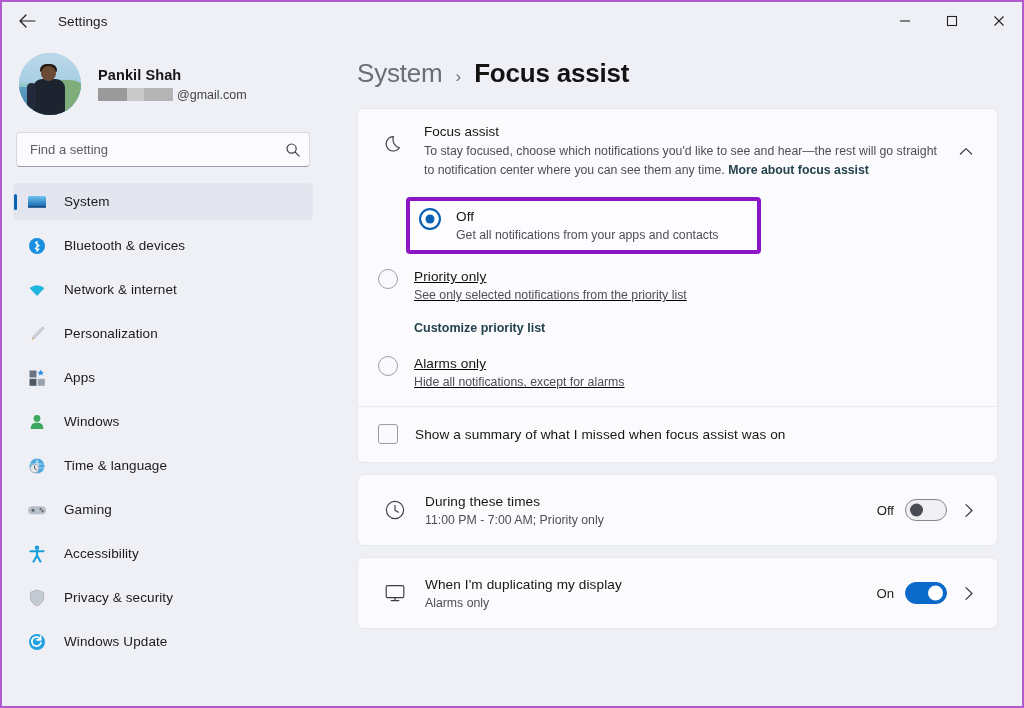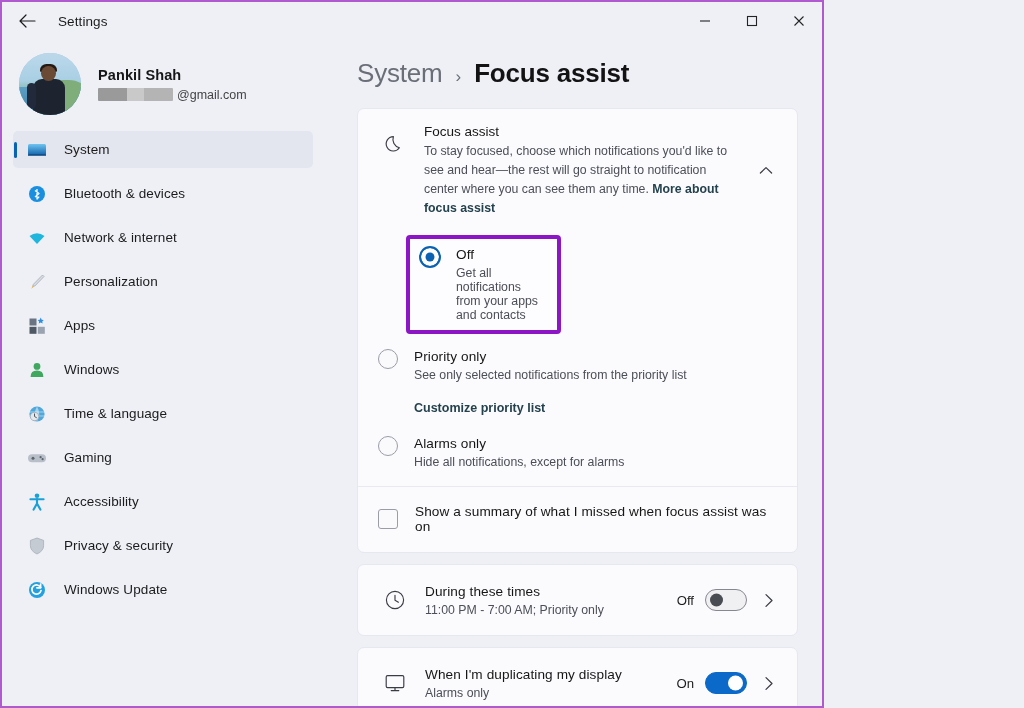--- a/index.html
+++ b/index.html
@@ -7,21 +7,21 @@
   html, body {
     width: 1024px;
     height: 708px;
     overflow: hidden;
     font-family: "Liberation Sans", sans-serif;
     background: #eef0f6;
   }
 
   #app {
     position: relative;
-    width: 824px;
+    width: 1024px;
     height: 708px;
     background: #eef0f6;
     border: 2px solid #b05ad0;
     overflow: hidden;
     display: flex;
     flex-direction: column;
   }
 
   
   .titlebar {
@@ -281,20 +281,21 @@
   }
 
   
   .opt-list { padding: 0 0 0 0; }
   .opt {
     display: flex;
     align-items: flex-start;
     padding: 9px 20px 9px 20px;
     cursor: pointer;
     position: relative;
+    text-decoration: underline;
   }
   .opt-hl {
     border: 4px solid #8c16c6;
     border-radius: 4px;
     margin: 2px 236px 4px 48px;
     padding: 6px 10px 8px 10px;
     display: flex;
     align-items: flex-start;
     cursor: pointer;
     background: #fdfcfe;
@@ -496,20 +497,29 @@
         </div>
         <div class="profile-text">
           <div class="profile-name">Pankil Shah</div>
           <div class="profile-email-row">
             <span class="email-redact"></span>
             <span class="profile-email">@gmail.com</span>
           </div>
         </div>
       </div>
 
+      <div class="search-wrap">
+        <input class="search-input" type="text" placeholder="Find a setting" style="">
+        <span class="search-icon-btn">
+          <svg width="16" height="16" viewBox="0 0 16 16" fill="none">
+            <circle cx="6.6" cy="6.6" r="4.6" stroke="#3b3d45" stroke-width="1.2"></circle>
+            <path d="M10.2 10.2 L14.2 14.2" stroke="#3b3d45" stroke-width="1.2" stroke-linecap="round"></path>
+          </svg>
+        </span>
+      </div>
 
       <div class="nav">
 
         <div class="nav-item active">
           <span class="nav-ico">
             <svg width="20" height="16" viewBox="0 0 20 16">
               <defs>
                   <linearGradient id="g-mon" x1="0" y1="0" x2="0" y2="1">
                 <stop offset="0" stop-color="#6fc4f0"></stop>
                     <stop offset="1" stop-color="#1464ad"></stop>

